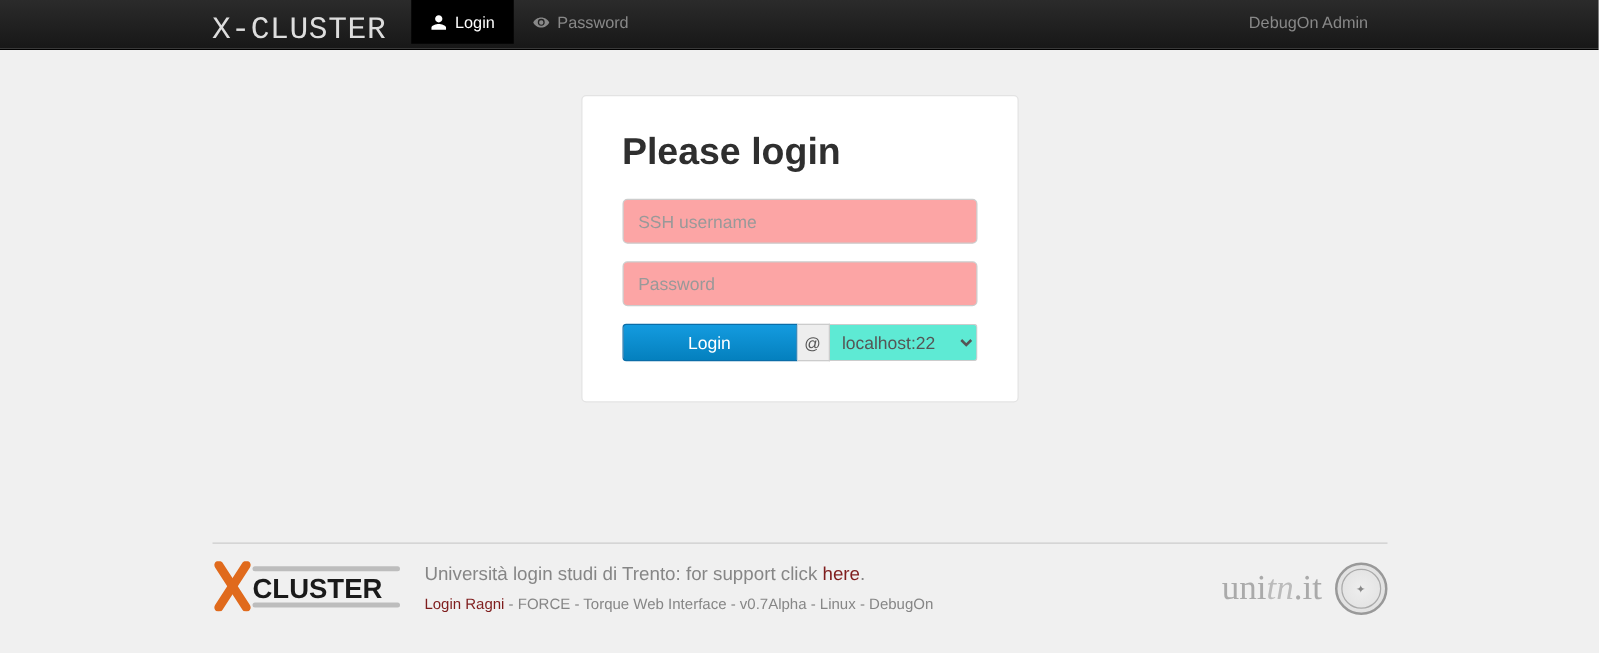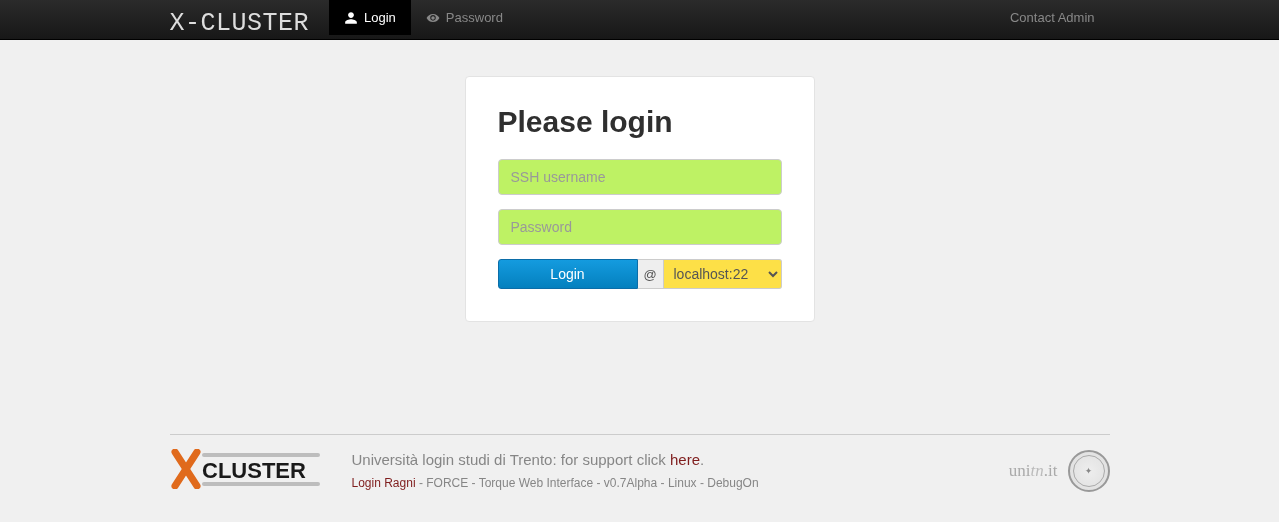--- a/index.html
+++ b/index.html
@@ -89,21 +89,21 @@
   .login-box input[type=text],
   .login-box input[type=password] {
     width: 100%;
     height: 36px;
     padding: 6px 12px;
     font-size: 14px;
     color: #555;
     border: 1px solid #ccc;
     border-radius: 4px;
     margin-bottom: 14px;
-    background: #bef264;
+    background: #fca5a5;
   }
   .login-box input::placeholder { color: #999; }
 
   .login-row {
     display: flex;
     align-items: stretch;
     gap: 0;
   }
   .btn-login {
     background: linear-gradient(#149bdf, #0480be);
@@ -124,36 +124,36 @@
     border-left: none;
     width: 26px;
     color: #555;
     font-size: 13px;
   }
   .host-select {
     flex: 1;
     border: 1px solid #ccc;
     border-left: none;
     border-radius: 0 3px 3px 0;
-    background: #fde047;
+    background: #5eead4;
     font-size: 14px;
     color: #555;
     padding: 4px 6px;
     height: 30px;
   }
 
   
   footer {
     border-top: 1px solid #ccc;
     margin: 0 auto;
     width: 940px;
     padding: 14px 0 30px 0;
     display: flex;
     align-items: center;
-    gap: 32px;
+    gap: 20px;
   }
   .footer-logo {
     flex-shrink: 0;
   }
   .footer-text {
     flex: 1;
     color: #868686;
     font-size: 14px;
   }
   .footer-text p:first-child {
@@ -164,21 +164,21 @@
     font-size: 12px;
   }
   .footer-text a { color: #7f1d1d; text-decoration: none; }
   .footer-right {
     display: flex;
     align-items: center;
     gap: 10px;
   }
   .unitn-text {
     font-family: Georgia, serif;
-    font-size: 17px;
+    font-size: 28px;
     color: #aaa;
   }
   .unitn-text .it { font-style: italic; color: #bbb; }
   .seal {
     width: 42px;
     height: 42px;
     border: 2px solid #999;
     border-radius: 50%;
     position: relative;
     display: flex;
@@ -224,21 +224,21 @@
                 <path d="M12 5C7 5 2.7 8.1 1 12c1.7 3.9 6 7 11 7s9.3-3.1 11-7c-1.7-3.9-6-7-11-7zm0 11.5A4.5 4.5 0 1 1 12 7a4.5 4.5 0 0 1 0 9.5zM12 9a3 3 0 1 0 0 6 3 3 0 0 0 0-6z"></path>
               </svg>
           </span>
           <span>Password</span>
         </a>
       </li>
     </ul>
     <ul class="nav nav-right">
       <li>
         <a href="#">
-          <span>Contact Admin</span>
+          <span>DebugOn Admin</span>
         </a>
       </li>
     </ul>
   </div>
 </div>
 
 <div class="main">
   <div class="login-box">
     <h1>Please login</h1>
     <input type="text" placeholder="SSH username" style="">

